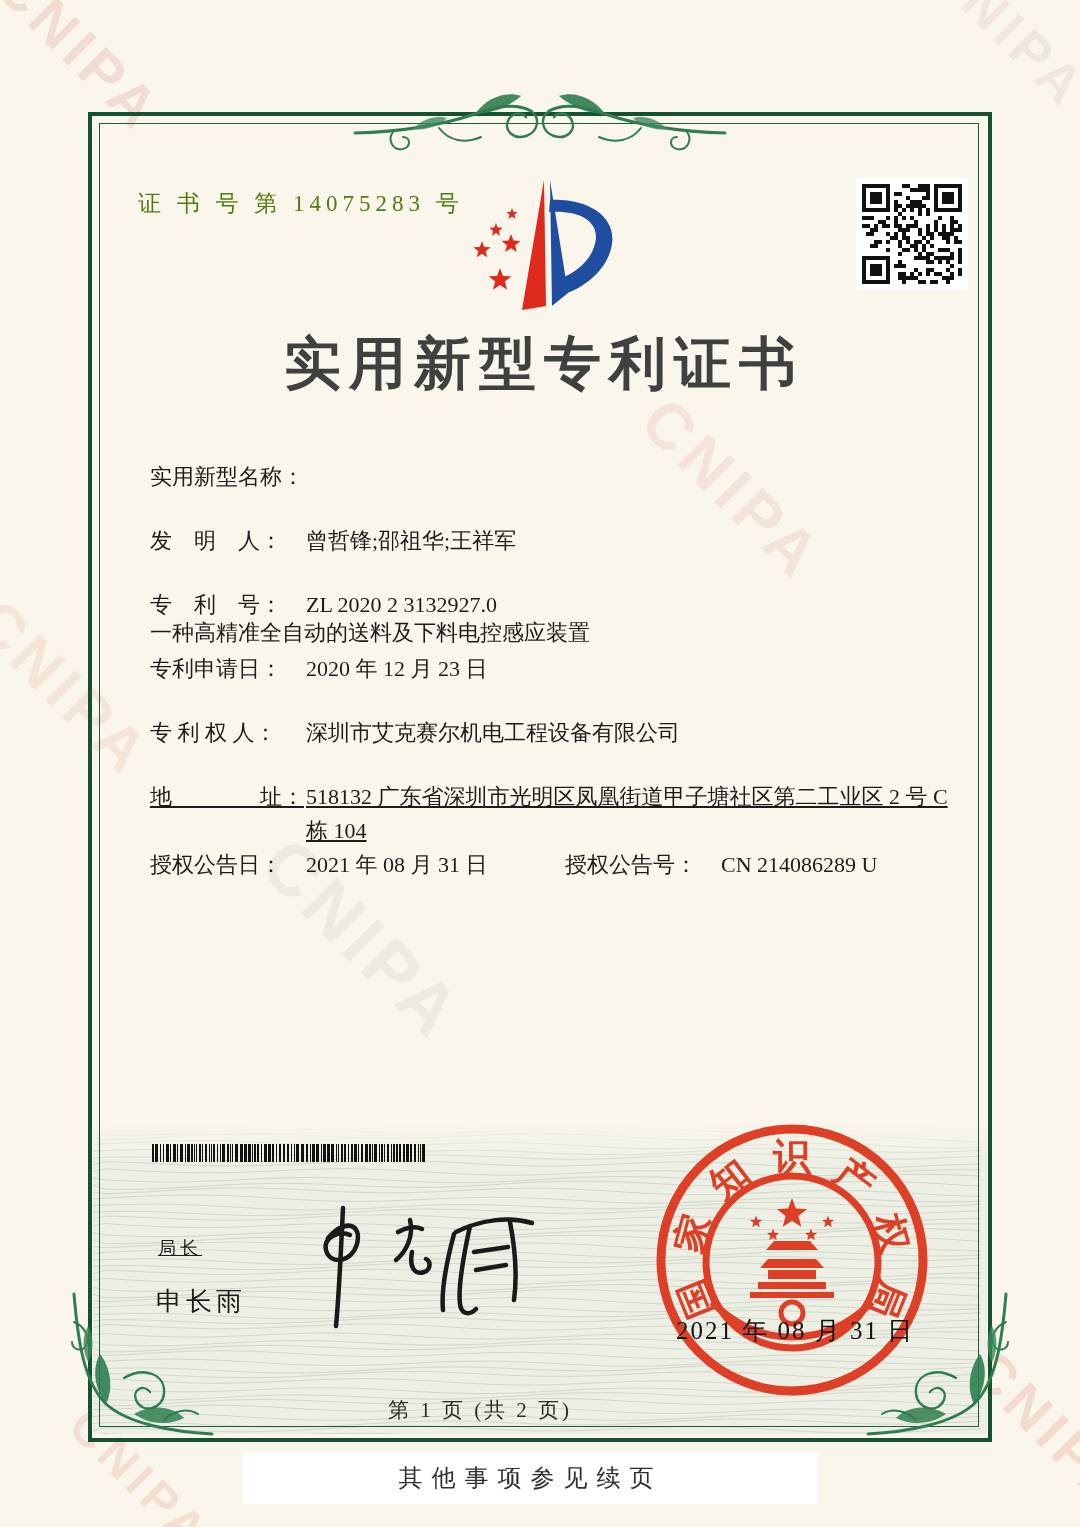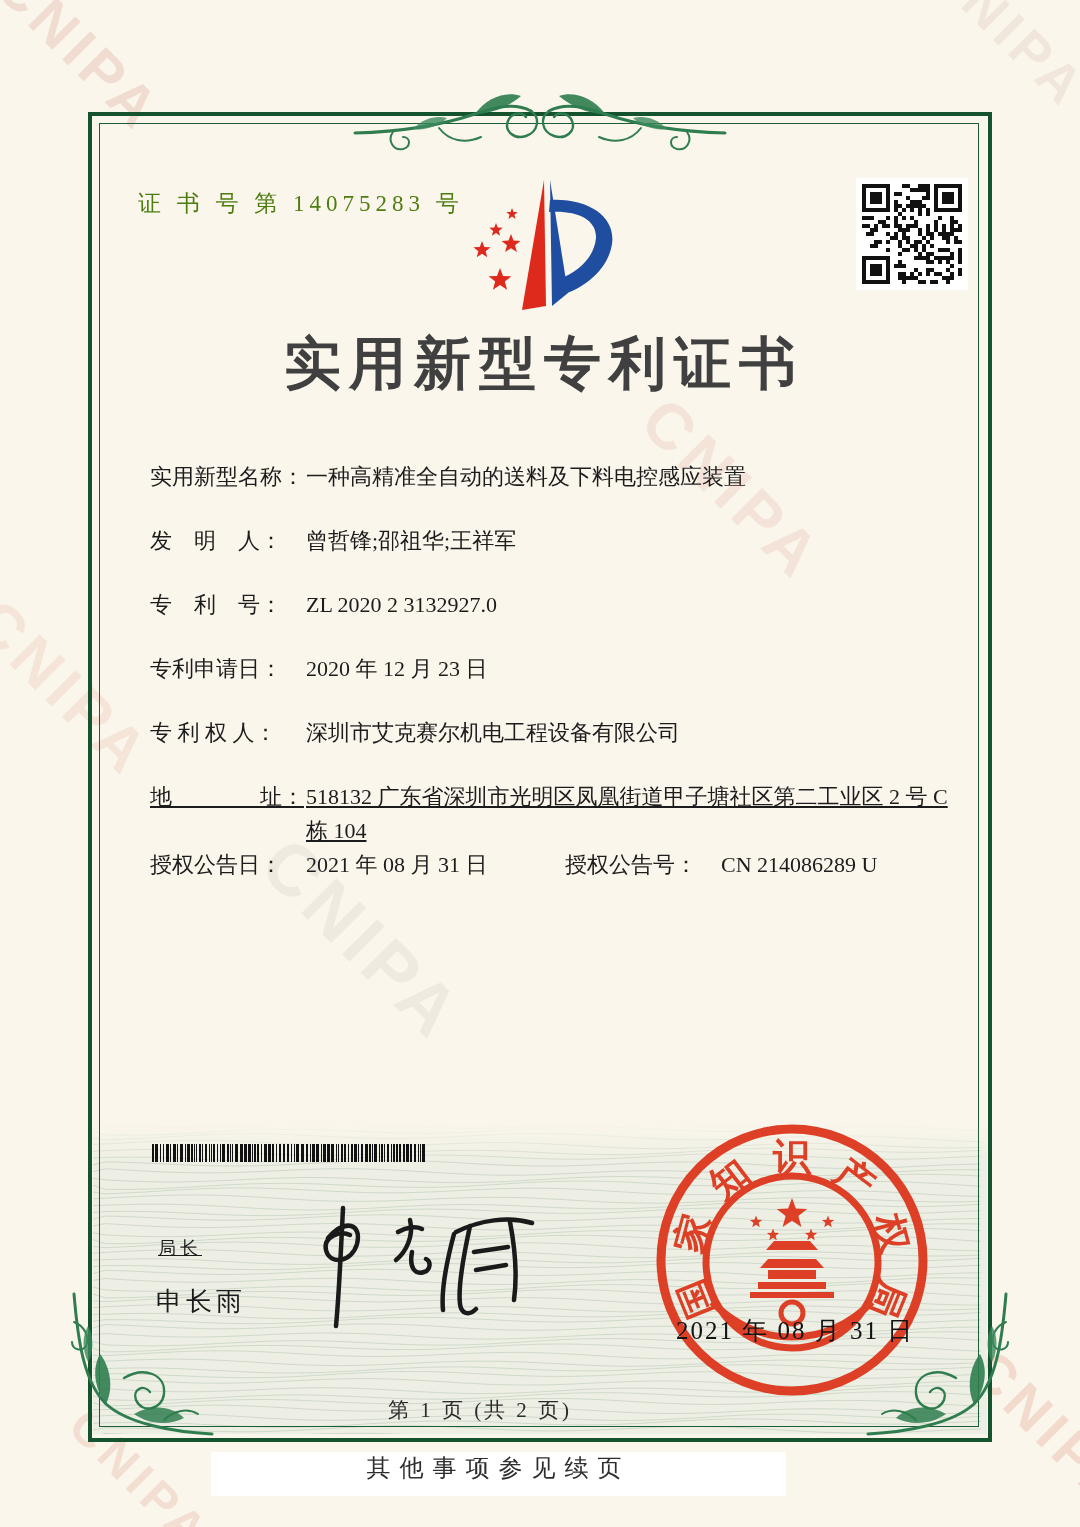--- a/index.html
+++ b/index.html
@@ -19,40 +19,40 @@
   #cert-no{left:138px;top:188px;font-size:23px;color:#4d7c0f;letter-spacing:5px;z-index:5;}
   #logo{left:450px;top:176px;z-index:5;}
   #qr-box{left:856px;top:178px;width:112px;height:112px;background:#ffffff;z-index:5;}
   #qr-box svg{position:absolute;left:6px;top:6px;}
   #title{left:0;top:326px;width:1080px;text-align:center;font-size:57px;font-weight:bold;
          letter-spacing:8px;text-indent:8px;color:#404040;z-index:5;}
   
   .frow{position:absolute;left:150px;width:812px;display:flex;font-size:22px;color:#1c1c1c;z-index:5;line-height:34px;}
   .flabel{flex:0 0 156px;white-space:nowrap;}
   .fvalue{flex:1;}
-  #row-name{top:460px;} #row-inventor{top:524px;} #row-patno{top:588px;}
+  #row-name{top:460px;flex-direction:column;} #row-inventor{top:524px;} #row-patno{top:588px;}
   #row-filing{top:652px;} #row-patentee{top:716px;} #row-address{top:780px;text-decoration:underline;}
   #row-grant{top:848px;}
   #addr-val{max-width:652px;}
   .gpair{display:flex;white-space:nowrap;}
   #gpair2{position:absolute;left:415px;top:0;display:flex;}
   
   #body-text{left:148px;top:896px;width:802px;font-size:23px;line-height:35px;color:#1c1c1c;z-index:5;text-align:justify;}
   #body-text p{margin:0;text-indent:2em;}
   #body-text p + p{margin-top:3px;}
   
   #barcode{left:152px;top:1144px;z-index:5;}
   #director-title{left:158px;top:1236px;font-size:18px;color:#1b1b1b;letter-spacing:4px;z-index:5;text-decoration:underline;}
   #director-name{left:156px;top:1284px;font-size:26px;color:#1b1b1b;letter-spacing:4px;z-index:5;}
   #signature{left:298px;top:1200px;z-index:5;}
   #seal{left:642px;top:1110px;z-index:5;}
   #seal-date{left:676px;top:1314px;font-size:25px;letter-spacing:2px;color:#131313;z-index:6;white-space:nowrap;}
   #page-info{left:0;top:1396px;width:960px;text-align:center;font-size:21px;letter-spacing:3px;color:#2a2a2a;z-index:5;}
-  #note-strip{left:211px;top:1452px;width:575px;height:44px;background:#ffffff;z-index:5;
-              display:flex;align-items:flex-start;justify-content:center;}
+  #note-strip{left:243px;top:1452px;width:575px;height:52px;background:#ffffff;z-index:5;
+              display:flex;align-items:center;justify-content:center;}
   #note-strip span{font-size:24px;letter-spacing:9px;color:#2e2e2e;}
   .flourish{z-index:3;}
   svg{display:block;}
 </style>
 </head>
 <body>
 
 <div id="page">
 
   <span class="wm" style="left:-24px;top:14px;font-size:58px;color:rgba(198,120,98,0.20);">CNIPA</span>

